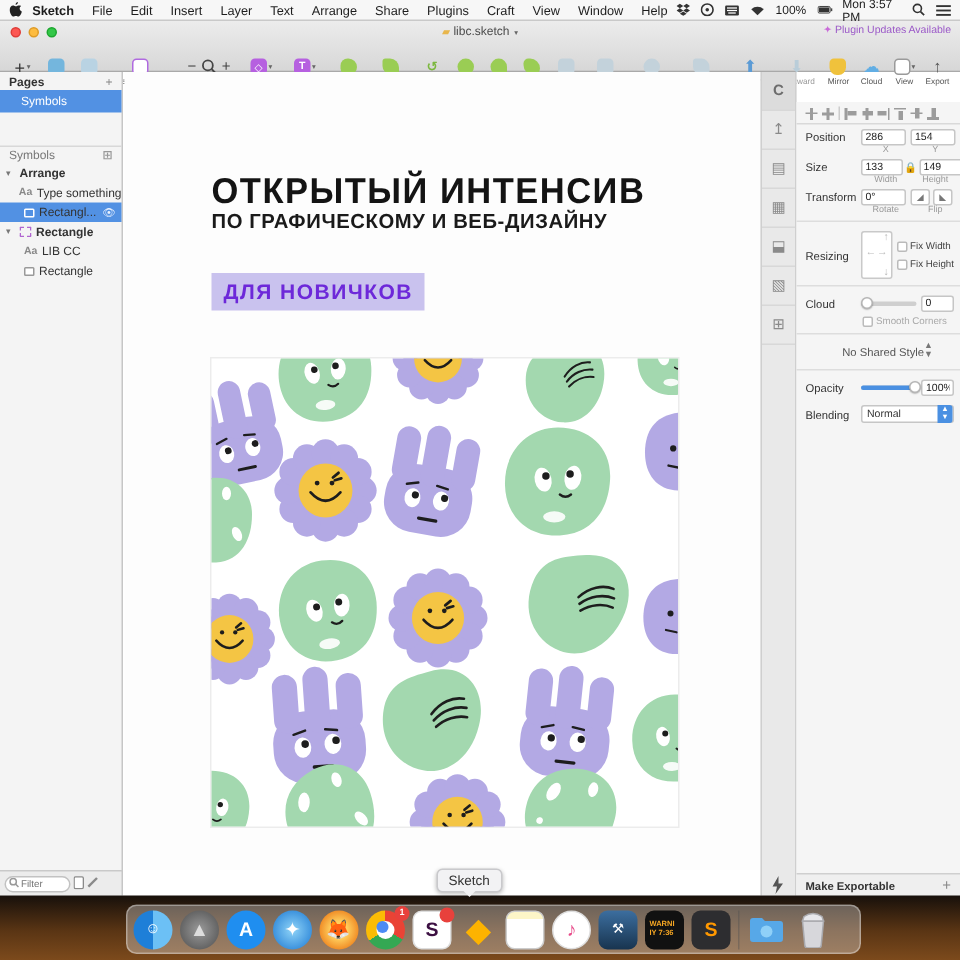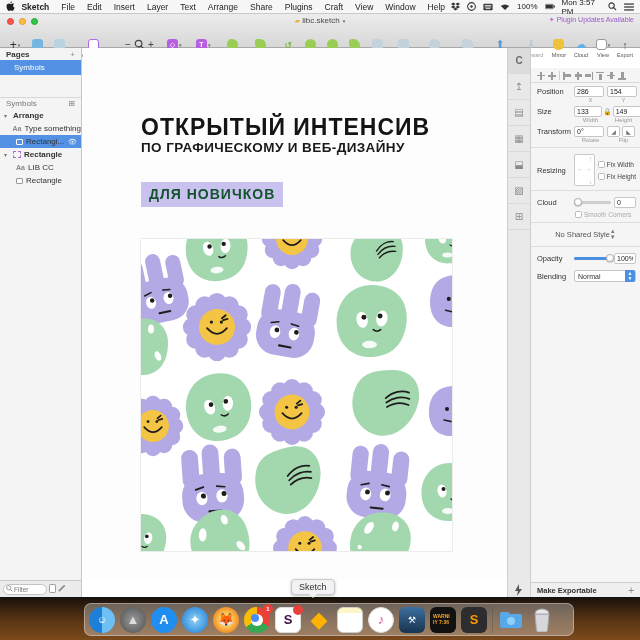--- a/index.html
+++ b/index.html
@@ -56,21 +56,21 @@
   
   #filterbar { left:0; top:580px; width:82px; height:17px; background:#ececec; border-top:1px solid #c9c9c9; border-right:1px solid #c6c6c6; display:flex; align-items:center; padding:0 3px; gap:2px; }
   #filterbar input { width:44px; height:11px; border:1px solid #c2c2c2; border-radius:6px; font-size:6.5px; padding:0 3px 0 10px; color:#666; background:#fff; }
   .filter-search { position:absolute; left:6px; top:585px; }
   .fico { color:#8a8a8a; font-size:8px; }
 
   
   #canvas { left:83px; top:48px; width:424px; height:532px; background:#fdfdfd; overflow:hidden; }
   #headline { left:141px; top:114px; width:330px; font-weight:bold; font-size:23px; letter-spacing:1px; color:#141414; transform:scaleY(1.04); white-space:nowrap; }
   #subhead { left:141px; top:140px; width:330px; font-weight:bold; font-size:13.5px; letter-spacing:0.4px; color:#1a1a1a; white-space:nowrap; }
-  #badge { left:141px; top:182px; padding:4px 8px 5px 8px; font-weight:bold; font-size:14px; letter-spacing:1px; color:#14532d; background:var(--c-badge,#c9c2ee); }
+  #badge { left:141px; top:182px; padding:4px 8px 5px 8px; font-weight:bold; font-size:14px; letter-spacing:1px; color:#6d28d9; background:var(--c-badge,#c9c2ee); }
   #pattern { left:141px; top:239px; width:311px; height:312px; background:#fff; box-shadow:0 0 0 1px #ececec; }
 
   
   #craft { left:507px; top:48px; width:24px; height:549px; background:#e9e9e9; border-left:1px solid #cfcfcf; border-right:1px solid #cfcfcf; display:flex; flex-direction:column; align-items:center; }
   .craft-cell { width:100%; height:26px; display:flex; align-items:center; justify-content:center; border-bottom:1px solid #d8d8d8; color:#8a8a8a; font-size:10px; }
   .craft-logo { font-weight:bold; color:#6d6d6d; background:#dcdcdc; }
   #bolt { position:absolute; left:514px; top:584px; }
 
   
   #inspector { left:531px; top:48px; width:109px; height:534px; background:#f5f5f5; font-size:7.5px; color:#333;margin-top:20px; }
@@ -87,21 +87,21 @@
   .flipbox { display:flex; gap:2px; }
   .flip-btn { width:13px; height:11px; border:1px solid #c6c6c6; background:#fff; border-radius:2px; font-size:6px; color:#777; text-align:center; line-height:11px; }
   #resize-widget { width:34px; height:32px; border:1px solid #c9c9c9; background:#fff; border-radius:2px; position:relative; }
   #resize-widget span { position:absolute; color:#bbb; font-size:7px; }
   .chk { display:flex; align-items:center; gap:2px; font-size:6.5px; color:#444; white-space:nowrap; }
   .chk .box { width:7px; height:7px; border:1px solid #bbb; border-radius:1.5px; background:#fff; }
   .slider { position:relative; width:40px; height:3px; background:#cfcfcf; border-radius:2px; }
   .slider .fill { position:absolute; left:0; top:0; height:3px; background:#4a90e2; border-radius:2px; }
   .slider .knob { position:absolute; top:-3px; width:8px; height:8px; border-radius:50%; background:#fff; border:1px solid #b5b5b5; box-shadow:0 0.5px 1px rgba(0,0,0,0.3); }
   .stepper { color:#777; font-size:6px; }
-  .sharedstyle { display:flex; justify-content:center; align-items:center; padding:5px 6px 2px 6px; color:#555; }
+  .sharedstyle { display:flex; justify-content:flex-end; align-items:center; padding:5px 18px 2px 6px; color:#555; }
   .select { flex:1; height:12px; border:1px solid #c6c6c6; border-radius:2px; background:#fff; display:flex; align-items:center; justify-content:space-between; padding-left:3px; font-size:7px; }
   .select .arrows { width:10px; height:12px; background:#4a90e2; border-radius:0 2px 2px 0; color:#fff; font-size:5px; line-height:5px; text-align:center; padding-top:1px; }
 
   
   #exportbar { left:531px; top:582px; width:109px; height:15px; background:#efefef; border-top:1px solid #cfcfcf; display:flex; align-items:center; justify-content:space-between; padding:0 6px; font-size:7.5px; font-weight:bold; color:#333; }
   #exportbar .plus { color:#888; font-weight:normal; font-size:10px; }
 
   
   #desktop { left:0; top:597px; width:640px; height:43px; background:linear-gradient(#17100b,#5a3514 55%,#7c4a1c); }
   #dock { left:84px; top:603px; width:490px; height:33px; background:rgba(235,235,235,0.35); border:1px solid rgba(255,255,255,0.35); border-radius:7px; display:flex; align-items:center; padding:2px 4px; gap:5px; }

